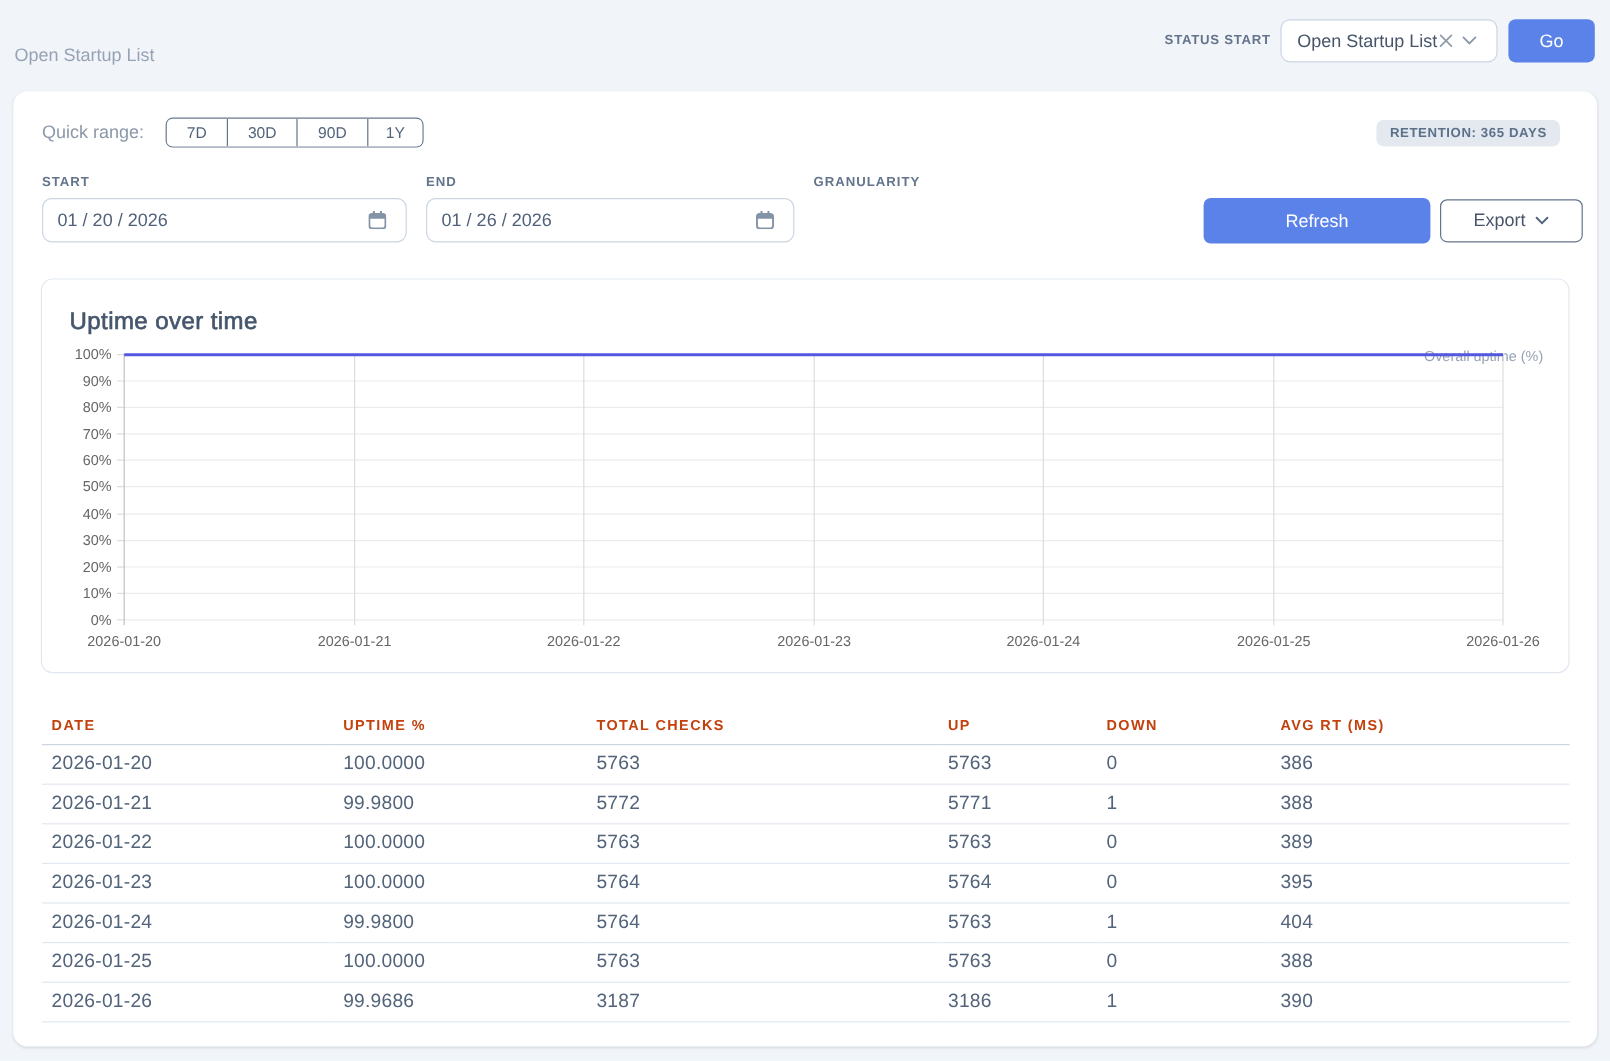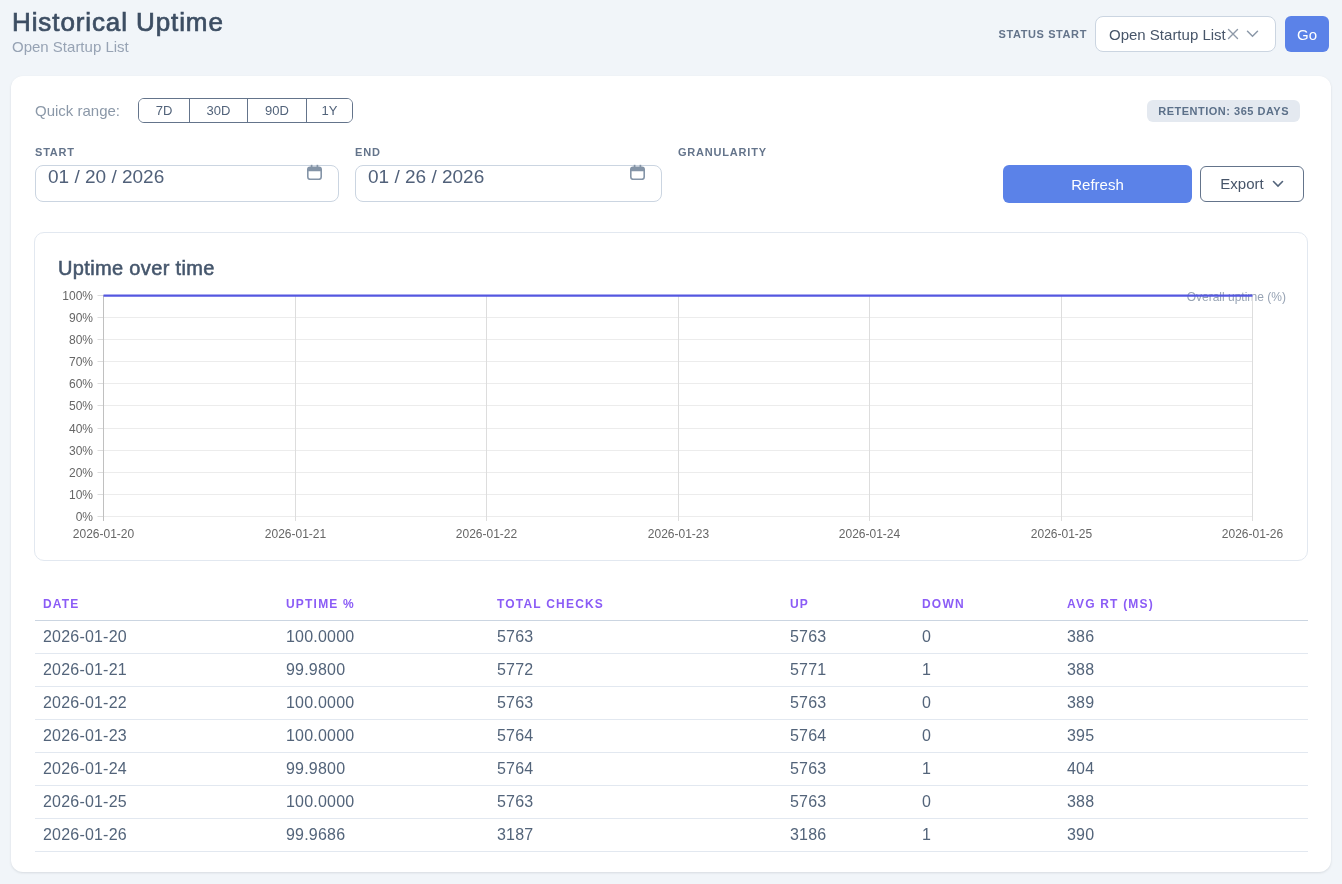--- a/index.html
+++ b/index.html
@@ -7,56 +7,55 @@
 .page { position:relative; width:1342px; height:884px; }
 
 
 .h-title { position:absolute; left:12px; top:7px; font-size:26px; font-weight:400; -webkit-text-stroke:0.7px #3d4e63; color:#3d4e63; letter-spacing:0.9px; }
 .h-sub { position:absolute; left:12px; top:38px; font-size:15px; color:#97a3b4; }
 .h-ctrl { position:absolute; top:16px; right:13px; display:flex; align-items:center; height:36px; }
 .sp-label { font-size:11px; font-weight:700; color:#64748b; letter-spacing:0.6px; margin-right:8px; }
 .sp-select { width:181px; height:36px; background:#fff; border:1px solid #cbd5e1; border-radius:8px; display:flex; align-items:center; padding:0 16px 0 13px; margin-right:9px; }
 .sp-select .txt { font-size:15px; color:#475569; }
 .sp-select .chev { margin-left:auto; }
-.go-btn { width:44px; height:36px; background:#5b82e8; border-radius:6px; color:#fff; font-size:15px; display:flex; align-items:center; justify-content:center; }
+.go-btn { width:72px; height:36px; background:#5b82e8; border-radius:6px; color:#fff; font-size:15px; display:flex; align-items:center; justify-content:center; }
 
 
 .card { position:absolute; left:11px; top:76px; width:1320px; height:796px; background:#fff; border-radius:12px; box-shadow:0 1px 3px rgba(15,23,42,.08), 0 1px 2px rgba(15,23,42,.04);padding-left:30px; }
 
 
 .qr-label { position:absolute; left:24px; top:26px; font-size:15px; color:#8b98a8; }
 .qr-group { position:absolute; left:127px; top:22px; height:25px; display:flex; border:1px solid #64748b; border-radius:6px; overflow:hidden; }
 .qr-btn { height:100%; display:flex; align-items:center; justify-content:center; font-size:13px; color:#52637a; border-left:1px solid #64748b; background:#fff; }
 .qr-btn:first-child { border-left:none; }
 .badge { position:absolute; right:31px; top:24px; height:22px; background:#e4e9f0; border-radius:6px; display:flex; align-items:center; padding:0 11px; font-size:11px; font-weight:700; letter-spacing:0.5px; color:#5c7089; }
 
 
 .f-label { position:absolute; font-size:11px; font-weight:700; color:#64748b; letter-spacing:0.8px; top:70px; }
-.field { position:absolute; top:89px; height:37px; background:#fff; border:1px solid #cbd5e1; border-radius:8px; display:flex; align-items:flex-start; font-size:19px; color:#51617a; }
+.field { position:absolute; top:89px; height:37px; background:#fff; border:1px solid #cbd5e1; border-radius:8px; display:flex; align-items:center; font-size:15px; color:#51617a; }
 .f-start { left:24px; width:304px; padding:0 16px 0 12px; }
 .f-end { left:344px; width:307px; padding:0 16px 0 12px; }
 .f-gran { left:667px; width:307px; padding:0 14px 0 15px; }
 .cal { margin-left:auto; }
 .btn-refresh { position:absolute; left:992px; top:89px; width:189px; height:38px; background:#5b82e8; border-radius:6px; color:#fff; font-size:15px; display:flex; align-items:center; justify-content:center; }
-.btn-export { position:absolute; left:1189px; top:89.5px; width:104px; height:36px; background:#fff; border:1px solid #64748b; border-radius:6px; color:#475569; font-size:15px; display:flex; align-items:center; justify-content:center; gap:8px; }
+.btn-export { position:absolute; left:1189px; top:89.5px; width:119px; height:36px; background:#fff; border:1px solid #64748b; border-radius:6px; color:#475569; font-size:15px; display:flex; align-items:center; justify-content:center; gap:8px; }
 
 
 .chart-card { position:absolute; left:23px; top:156px; width:1274px; height:329px; border:1px solid #e2e8f0; border-radius:10px; background:#fff; }
 .cc-title { position:absolute; left:23px; top:24px; font-size:20px; font-weight:400; -webkit-text-stroke:0.55px #45566c; color:#45566c; letter-spacing:0.35px; }
 .cc-right { position:absolute; right:21px; top:24px; font-size:12px; color:#97a3b4;margin-top:33px; }
 
 
 .tbl { position:absolute; left:24px; top:513px; width:1273px; border-collapse:collapse; table-layout:fixed; }
-.tbl th { font-size:12px; font-weight:700; color:#8b5cf6; letter-spacing:1.2px; text-align:left; padding:8px 8px 9px 8px; border-bottom:1px solid #cbd5e1; }
+.tbl th { font-size:12px; font-weight:700; color:#c2410c; letter-spacing:1.2px; text-align:left; padding:8px 8px 9px 8px; border-bottom:1px solid #cbd5e1; }
 .tbl td { font-size:16px; color:#53647a; letter-spacing:0.2px; text-align:left; padding:0 8px; height:33px; border-bottom:1px solid #e2e8f0; }
 </style>
 </head>
 <body>
 <div class="page">
-  <div class="h-title">Historical Uptime</div>
   <div class="h-sub">Open Startup List</div>
   <div class="h-ctrl">
     <div class="sp-label">STATUS START</div>
     <div class="sp-select">
       <span class="txt">Open Startup List</span>
         <svg style="margin-left:1px" width="12" height="12" viewBox="0 0 12 12">
           <path d="M1.5 1.5 L10.5 10.5 M10.5 1.5 L1.5 10.5" stroke="#8e99a8" stroke-width="1.4" stroke-linecap="round"></path>
         </svg>
       <svg class="chev" width="13" height="8" viewBox="0 0 13 8">
           <path d="M1.5 1.2 L6.5 6.2 L11.5 1.2" fill="none" stroke="#8b98a8" stroke-width="1.5" stroke-linecap="round"></path>

